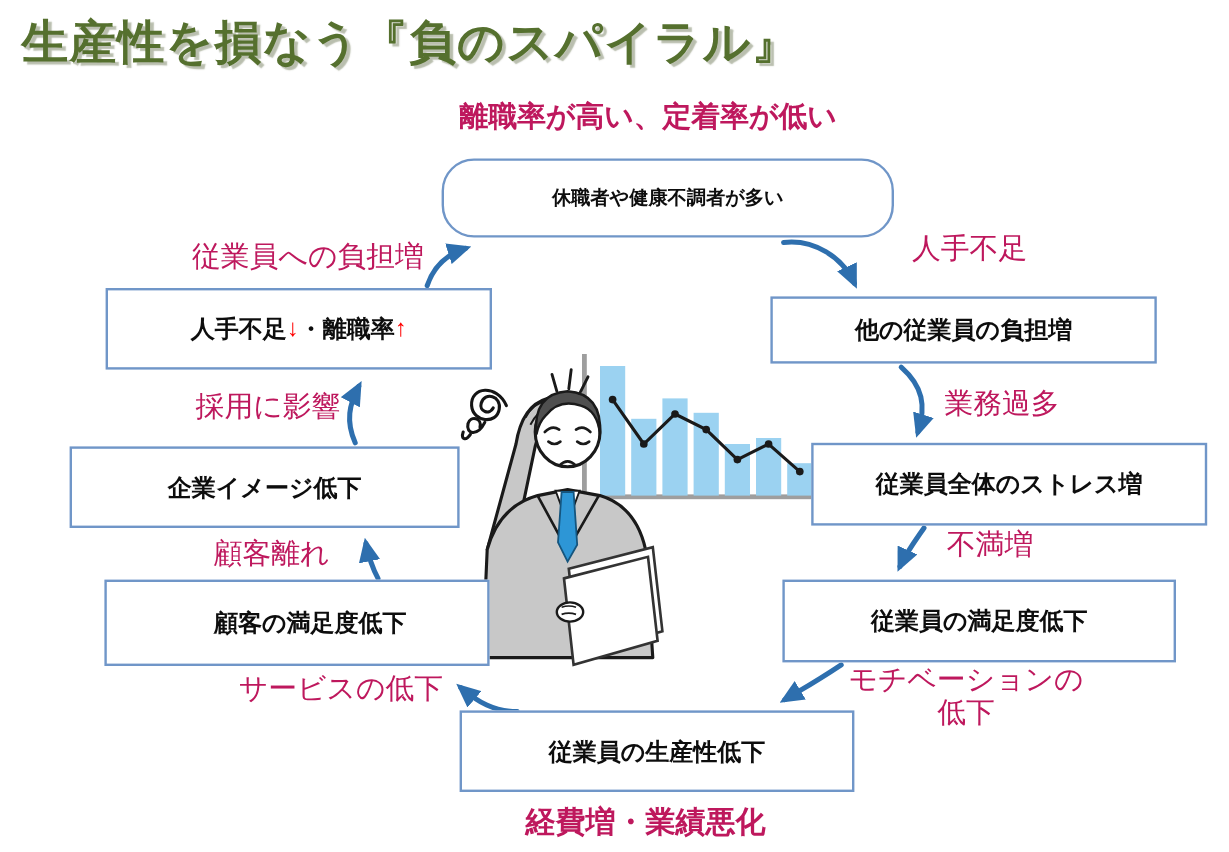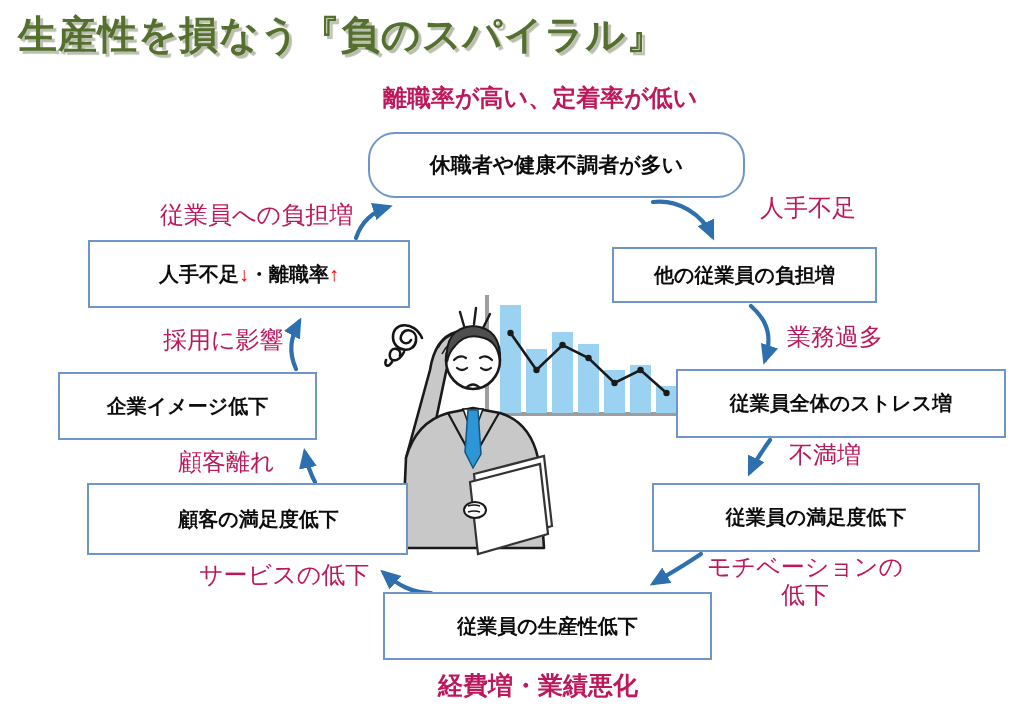--- a/index.html
+++ b/index.html
@@ -120,39 +120,39 @@
       <path d="M 751 306 C 769 322, 772 338, 765 360" marker-end="url(#ah)"></path>
       <path d="M 770 440 C 761 453, 755 461, 750 472" marker-end="url(#ah)"></path>
       <path d="M 701 554 C 680 568, 669 574, 654 583" marker-end="url(#ah)"></path>
       <path d="M 431 593 C 412 593, 398 585, 384 573" marker-end="url(#ah)"></path>
       <path d="M 315 482 C 309 471, 307 463, 305 453" marker-end="url(#ah)"></path>
       <path d="M 296 369 C 288 351, 291 337, 299 322" marker-end="url(#ah)"></path>
       <path d="M 356 238 C 361 223, 372 212, 388 207" marker-end="url(#ah)"></path>
     </g>
   </svg>
 
-  <div class="cbox" style="left:368px;top:132px;width:377px;height:66px;font-size:21px;border-radius:27px;">
+  <div class="cbox" style="left:368px;top:132px;width:377px;height:66px;font-size:16px;border-radius:27px;">
     <span>休職者や健康不調者が多い</span>
   </div>
-  <div class="cbox" style="left:612px;top:247px;width:265px;height:56px;">
+  <div class="cbox" style="left:642px;top:247px;width:322px;height:56px;">
     <span>他の従業員の負担増</span>
   </div>
   <div class="cbox" style="left:676px;top:369px;width:330px;height:69px;">
     <span>従業員全体のストレス増</span>
   </div>
   <div class="cbox" style="left:652px;top:483px;width:328px;height:69px;">
     <span>従業員の満足度低下</span>
   </div>
   <div class="cbox" style="left:383px;top:592px;width:329px;height:68px;">
     <span>従業員の生産性低下</span>
   </div>
   <div class="cbox" style="left:87px;top:483px;width:321px;height:72px;padding-left:22px;">
     <span>顧客の満足度低下</span>
   </div>
-  <div class="cbox" style="left:58px;top:372px;width:259px;height:68px;">
+  <div class="cbox" style="left:58px;top:372px;width:325px;height:68px;">
     <span>企業イメージ低下</span>
   </div>
   <div class="cbox" style="left:88px;top:240px;width:322px;height:68px;">
     <span>人手不足</span>
       <span class="red">↓</span>
       <span>・離職率</span>
       <span class="red">↑</span>
   </div>
 
   <div class="rlabel bold" style="left:383px;top:84px;">離職率が高い、定着率が低い</div>

